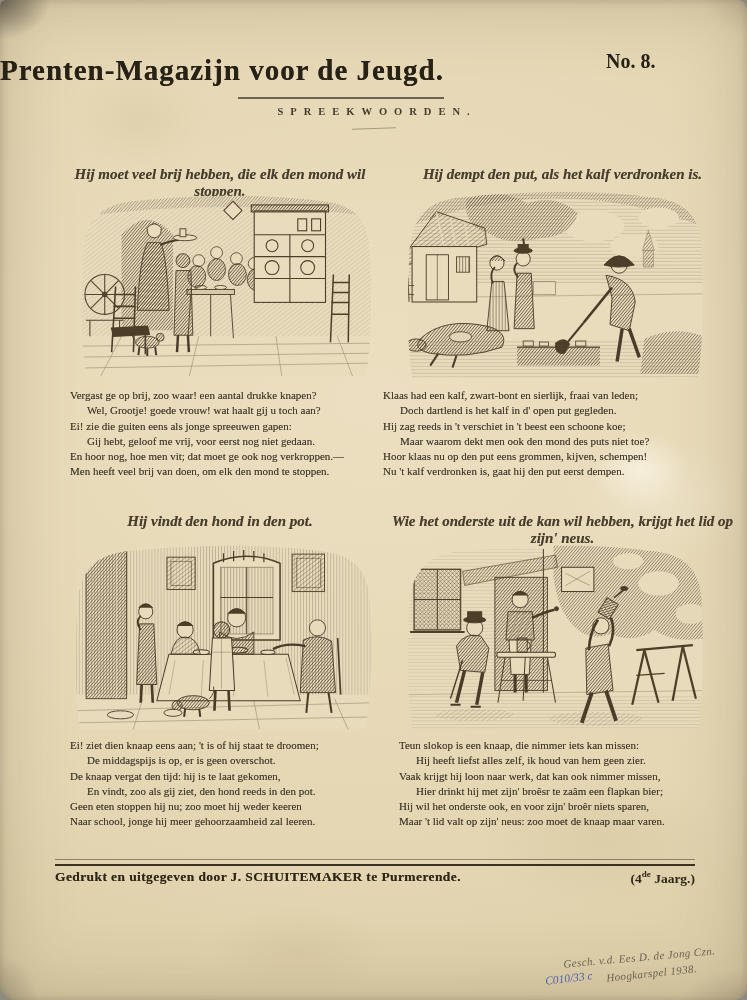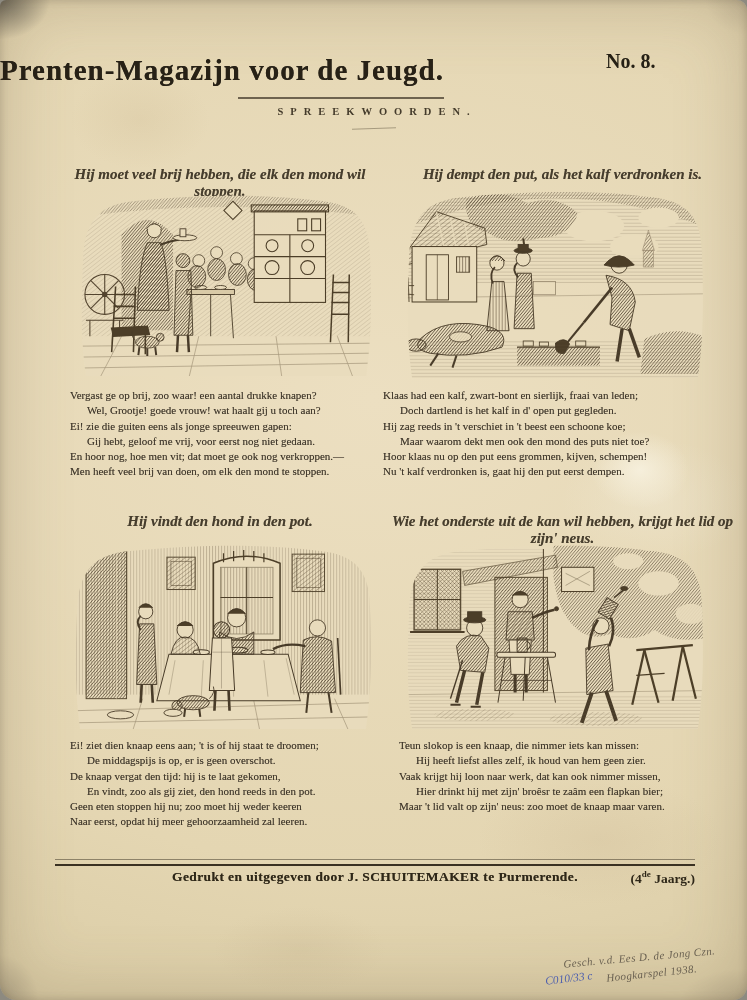--- a/index.html
+++ b/index.html
@@ -36,21 +36,21 @@
   .woodcut{opacity:.94;}
   .woodcut svg{display:block;width:100%;height:100%;}
   .verse{font-size:11px;line-height:15.3px;color:#3e362a;white-space:nowrap;
     text-shadow:0 0 .4px rgba(62,54,42,.5);}
   .verse .vl{display:block;}
   .verse .vl:nth-child(2),.verse .vl:nth-child(4){padding-left:17px;}
   
   .footer-rule{top:859px;left:55px;width:640px;height:4px;
     border-top:1px solid rgba(58,49,34,.5);border-bottom:2px solid #3a3122;}
   .footer-row{top:869px;left:55px;width:640px;height:20px;}
-  .imprint{display:block;width:100%;text-align:center;font-weight:bold;font-size:13.5px;
+  .imprint{display:block;width:100%;text-align:left;font-weight:bold;font-size:13.5px;
     letter-spacing:.4px;color:#2e2718;text-shadow:0 0 .5px rgba(46,39,24,.6);}
   .volume{position:absolute;right:0;top:0;font-weight:bold;font-size:13.5px;color:#2e2718;}
   .volume sup{font-size:9px;}
   
   .hw{font-style:italic;color:#6b6252;letter-spacing:.4px;}
   .hw1{top:951px;left:563px;font-size:11px;transform:rotate(-5deg);}
   .hw2{top:967px;left:606px;font-size:11px;transform:rotate(-6deg);}
   .hw-blue{top:972px;left:545px;font-size:11.5px;color:#4d5fae;transform:rotate(-7deg);font-style:italic;}
 </style>
 </head>
@@ -449,28 +449,29 @@
    </g>
   </svg>
   </div>
 
   <div class="abs verse" style="top:738px;left:70px;width:318px;">
     <span class="vl">Ei! ziet dien knaap eens aan; 't is of hij staat te droomen;</span>
     <span class="vl">De middagspijs is op, er is geen overschot.</span>
     <span class="vl">De knaap vergat den tijd: hij is te laat gekomen,</span>
     <span class="vl">En vindt, zoo als gij ziet, den hond reeds in den pot.</span>
     <span class="vl">Geen eten stoppen hij nu; zoo moet hij weder keeren</span>
-    <span class="vl">Naar eerst, opdat hij meer gehoorzaamheid zal leeren.</span>
+    <span class="vl">Naar school, jonge hij meer gehoorzaamheid zal leeren.</span>
   </div>
 
   <div class="abs verse" style="top:738px;left:399px;width:328px;">
     <span class="vl">Teun slokop is een knaap, die nimmer iets kan missen:</span>
     <span class="vl">Hij heeft liefst alles zelf, ik houd van hem geen zier.</span>
     <span class="vl">Vaak krijgt hij loon naar werk, dat kan ook nimmer missen,</span>
     <span class="vl">Hier drinkt hij met zijn' broêsr te zaâm een flapkan bier;</span>
+    <span class="vl">Hij wil het onderste ook, en voor zijn' broêr niets sparen,</span>
     <span class="vl">Maar 't lid valt op zijn' neus: zoo moet de knaap maar varen.</span>
   </div>
 
   <div class="abs footer-rule"></div>
   <div class="abs footer-row">
     <span class="imprint">Gedrukt en uitgegeven door J. SCHUITEMAKER te Purmerende.</span>
     <span class="volume"><span>(4</span><sup>de</sup><span> Jaarg.)</span></span>
   </div>
 
   <div class="abs hw hw1">Gesch. v.d. Ees D. de Jong Czn.</div>

